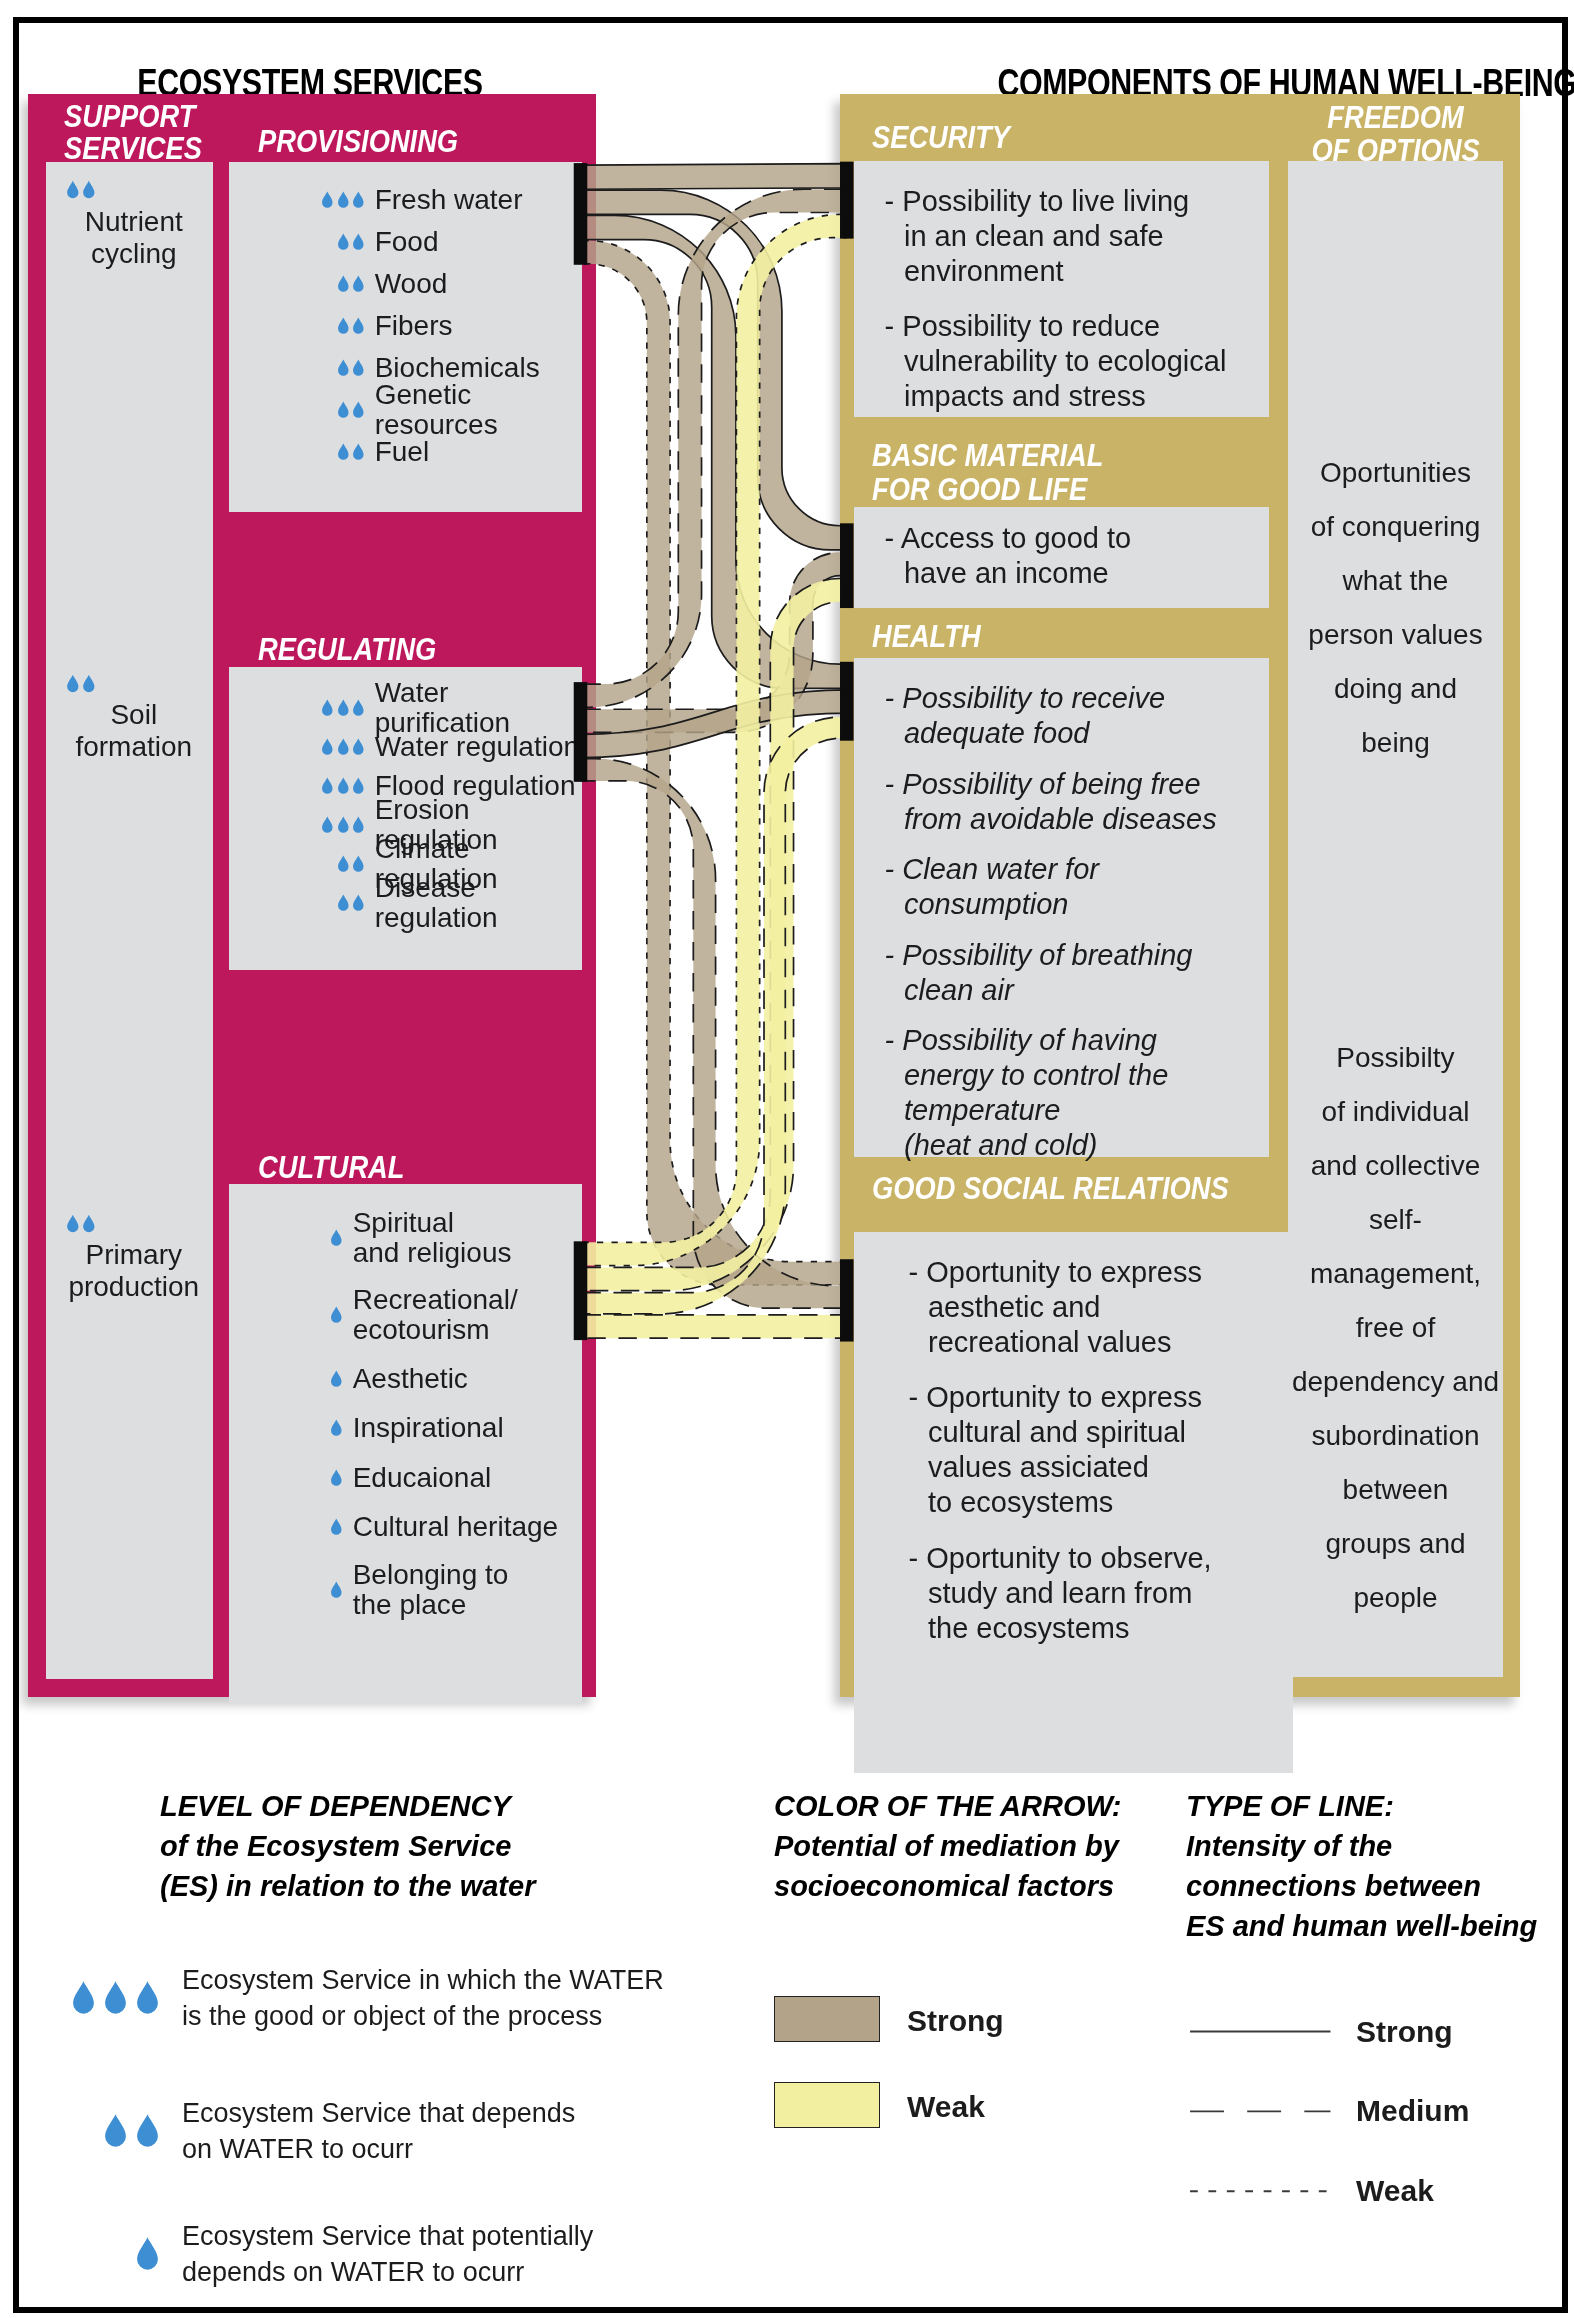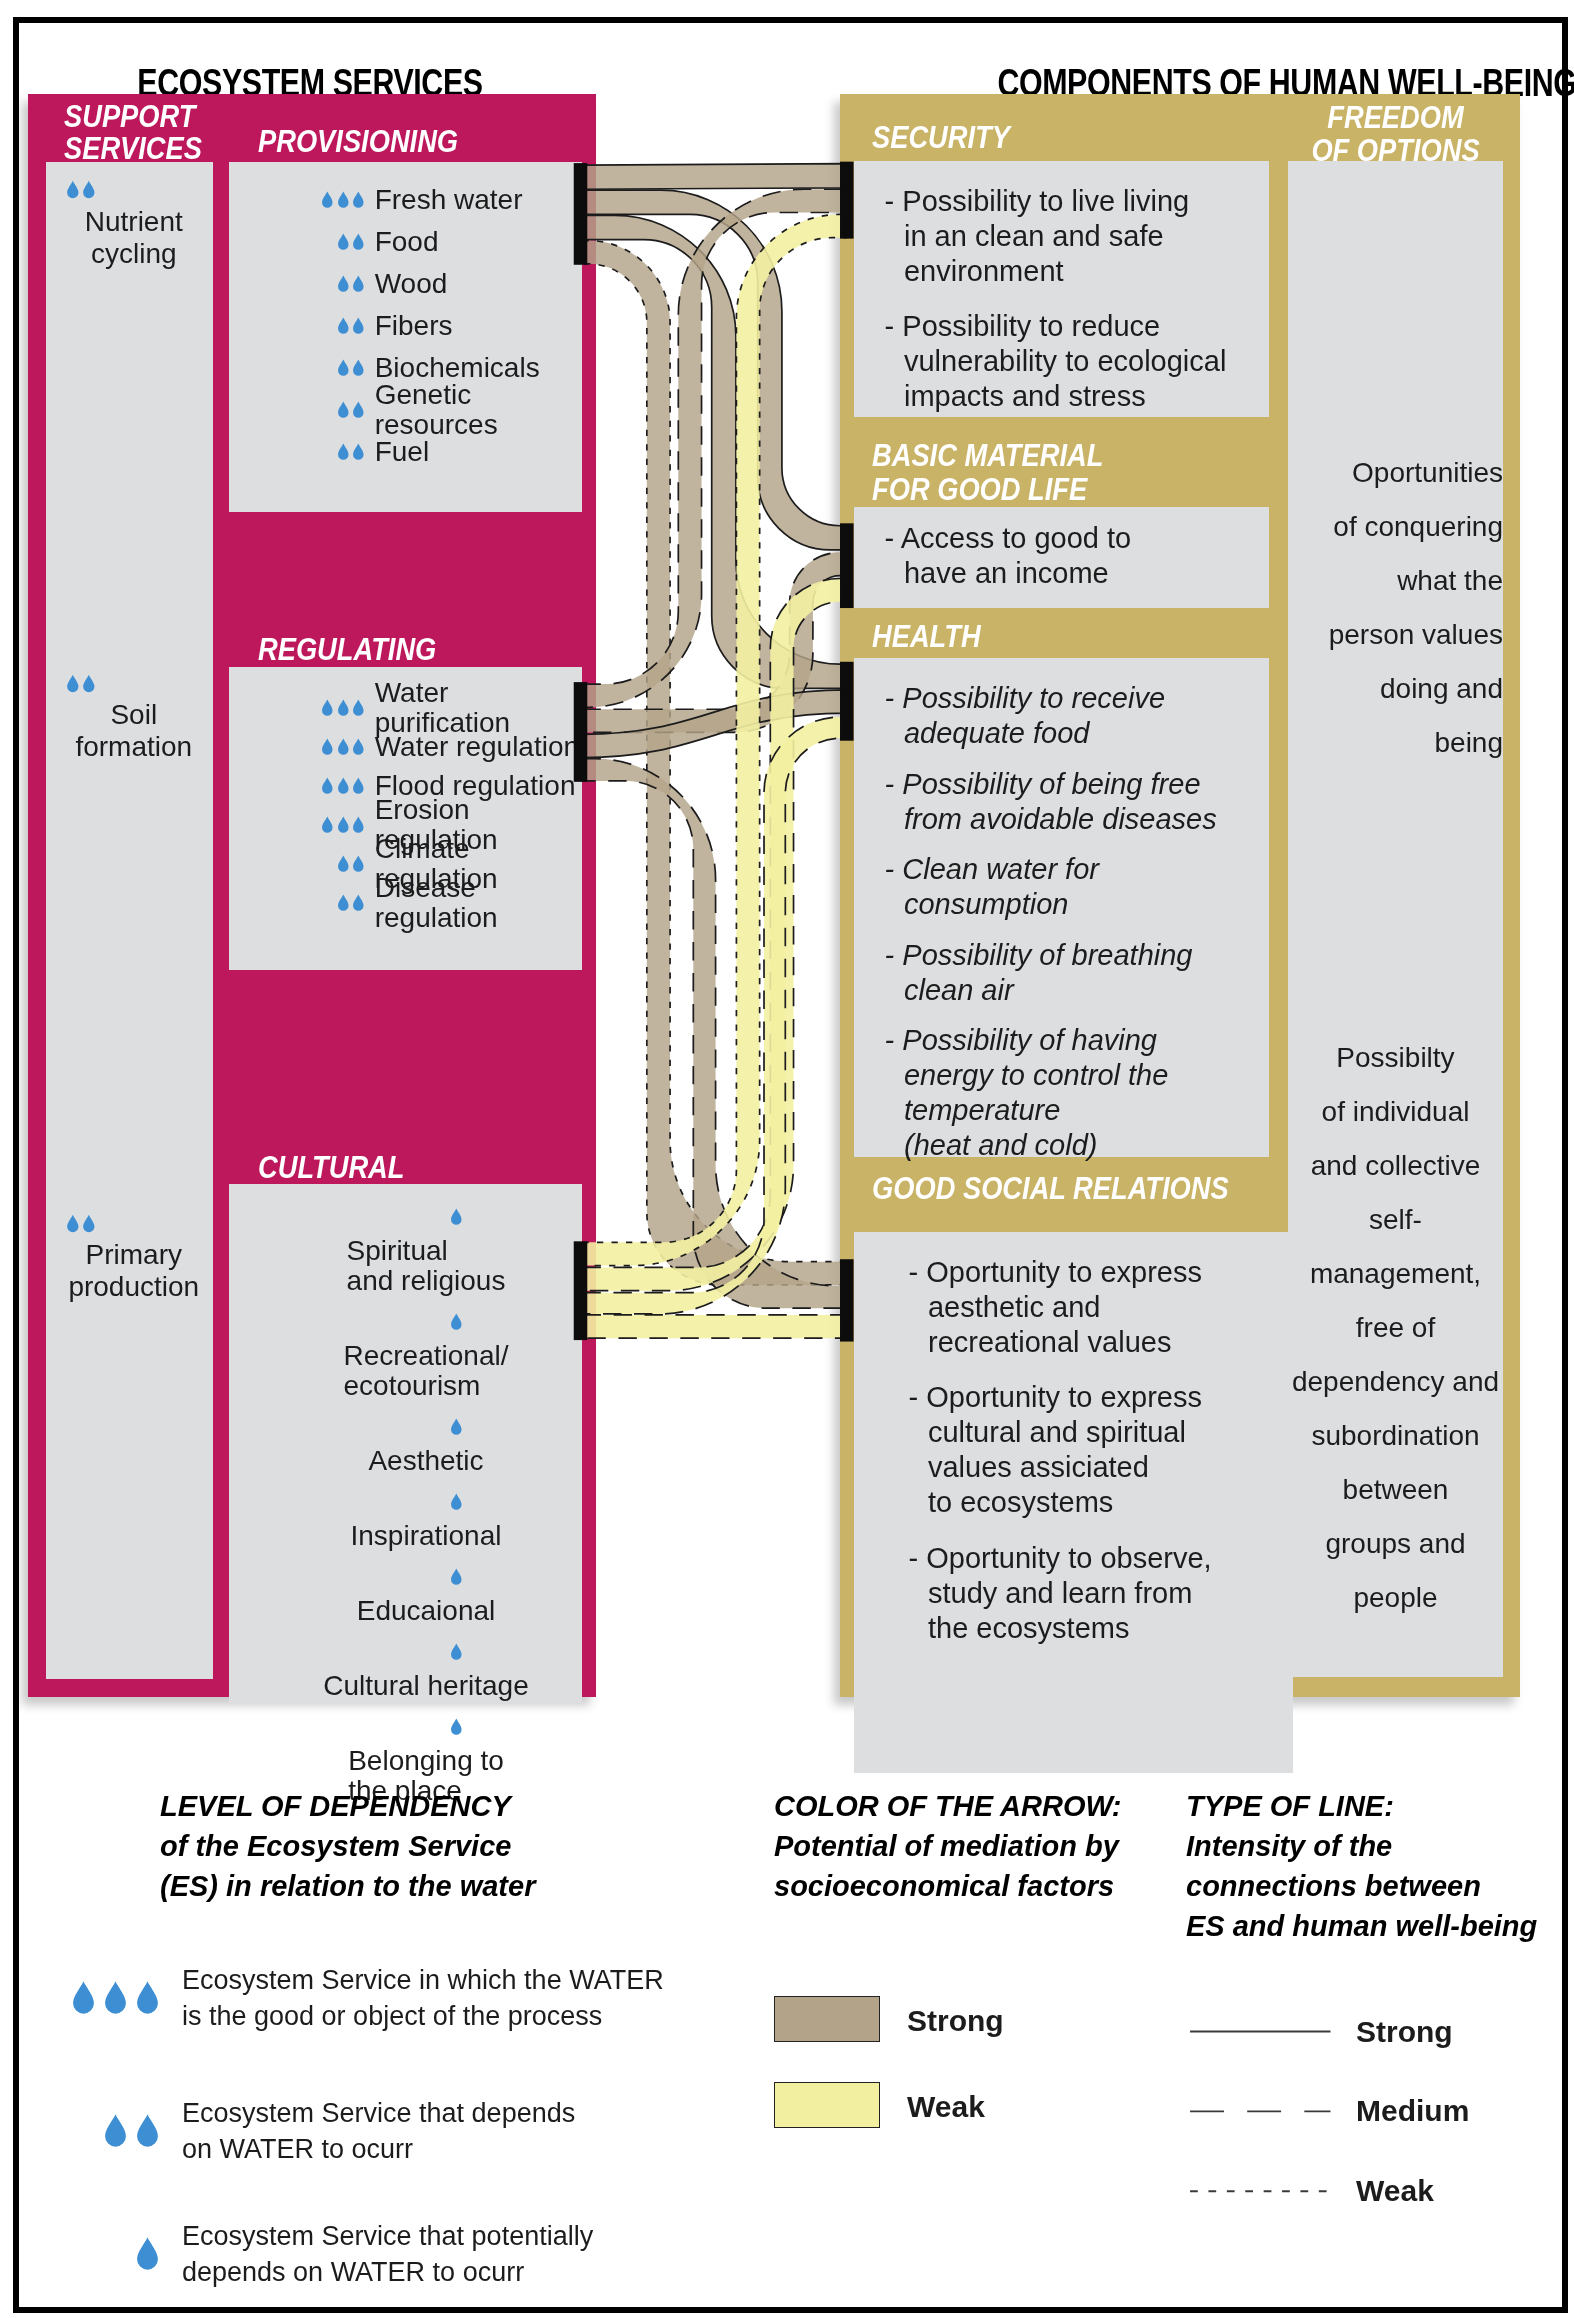--- a/index.html
+++ b/index.html
@@ -27,21 +27,21 @@
   .hdr.support{left:36px;top:6.8px;}
   .hdr.prov{left:230px;top:32px;}
   .hdr.reg{left:230px;top:540px;}
   .hdr.cult{left:230px;top:1058px;}
 
   .srow{display:flex;align-items:center;gap:9.7px;}
   .drops{display:flex;justify-content:flex-end;align-items:flex-end;gap:2.9px;width:73px;flex:none;}
   .slabel{font-size:28px;line-height:30px;}
   .list-prov{padding-top:17.4px;}  .list-prov .srow{height:42px;padding-left:63px;}
   .list-reg{padding-top:21px;}   .list-reg .srow{height:39px;padding-left:63px;}
-  .list-cult{padding-top:24px;}  .list-cult .srow{margin-bottom:17.4px;padding-left:41px;min-height:32px;flex-direction:column;}
+  .list-cult{padding-top:24px;}  .list-cult .srow{margin-bottom:17.4px;padding-left:41px;min-height:32px;}
 
   .support-item{position:absolute;left:19.4px;width:136px;}
   .support-item .drops{justify-content:flex-start;width:auto;margin-bottom:5.8px;}
   .support-item .slabel{font-size:28px;line-height:32px;text-align:center;}
   .support-item.s0{top:18.4px;} .support-item.s1{top:512px;} .support-item.s2{top:1052px;}
 
   
   .box.sec{left:13.6px;top:67px;width:415px;height:256px;}
   .box.bm{left:13.6px;top:413px;width:415px;height:101px;}
   .box.heal{left:13.6px;top:564px;width:415px;height:499px;}
@@ -52,21 +52,21 @@
   .hdr.heal{left:31.5px;top:527px;}
   .hdr.soc{left:31.5px;top:1079px;}
   .hdr.free{left:448px;top:6.8px;width:215px;text-align:center;transform-origin:center;line-height:33px;}
 
   ul.blist{list-style:none;margin:0;padding:23px 14.5px 0 31px;}
   ul.blist li{font-size:29px;line-height:35px;padding-left:19.4px;text-indent:-19.4px;margin-bottom:20.3px;}
   .box.heal ul.blist li{margin-bottom:15.5px;font-style:italic;}
   .box.bm ul.blist{padding-top:14px;}
 
   .fblock{font-size:28px;line-height:54px;text-align:center;}
-  .fblock.b0{margin-top:285px;text-align:right;}
+  .fblock.b0{margin-top:285px;}
   .fblock.b1{margin-top:261px;}
 
   
   .leg-title{position:absolute;font-size:29px;font-weight:bold;font-style:italic;line-height:40px;color:#000;}
   .dep-row{position:absolute;display:flex;align-items:center;gap:22px;}
   .dep-row .ldrops{display:flex;justify-content:flex-end;align-items:flex-end;gap:6.8px;width:121px;flex:none;}
   .dep-row .ltext{font-size:27px;line-height:36px;}
   .swatch{position:absolute;width:104px;height:44px;border:1.9px solid #222;}
   .swatch.strong{background:#b3a489;}
   .swatch.weak{background:#f3efa1;}

